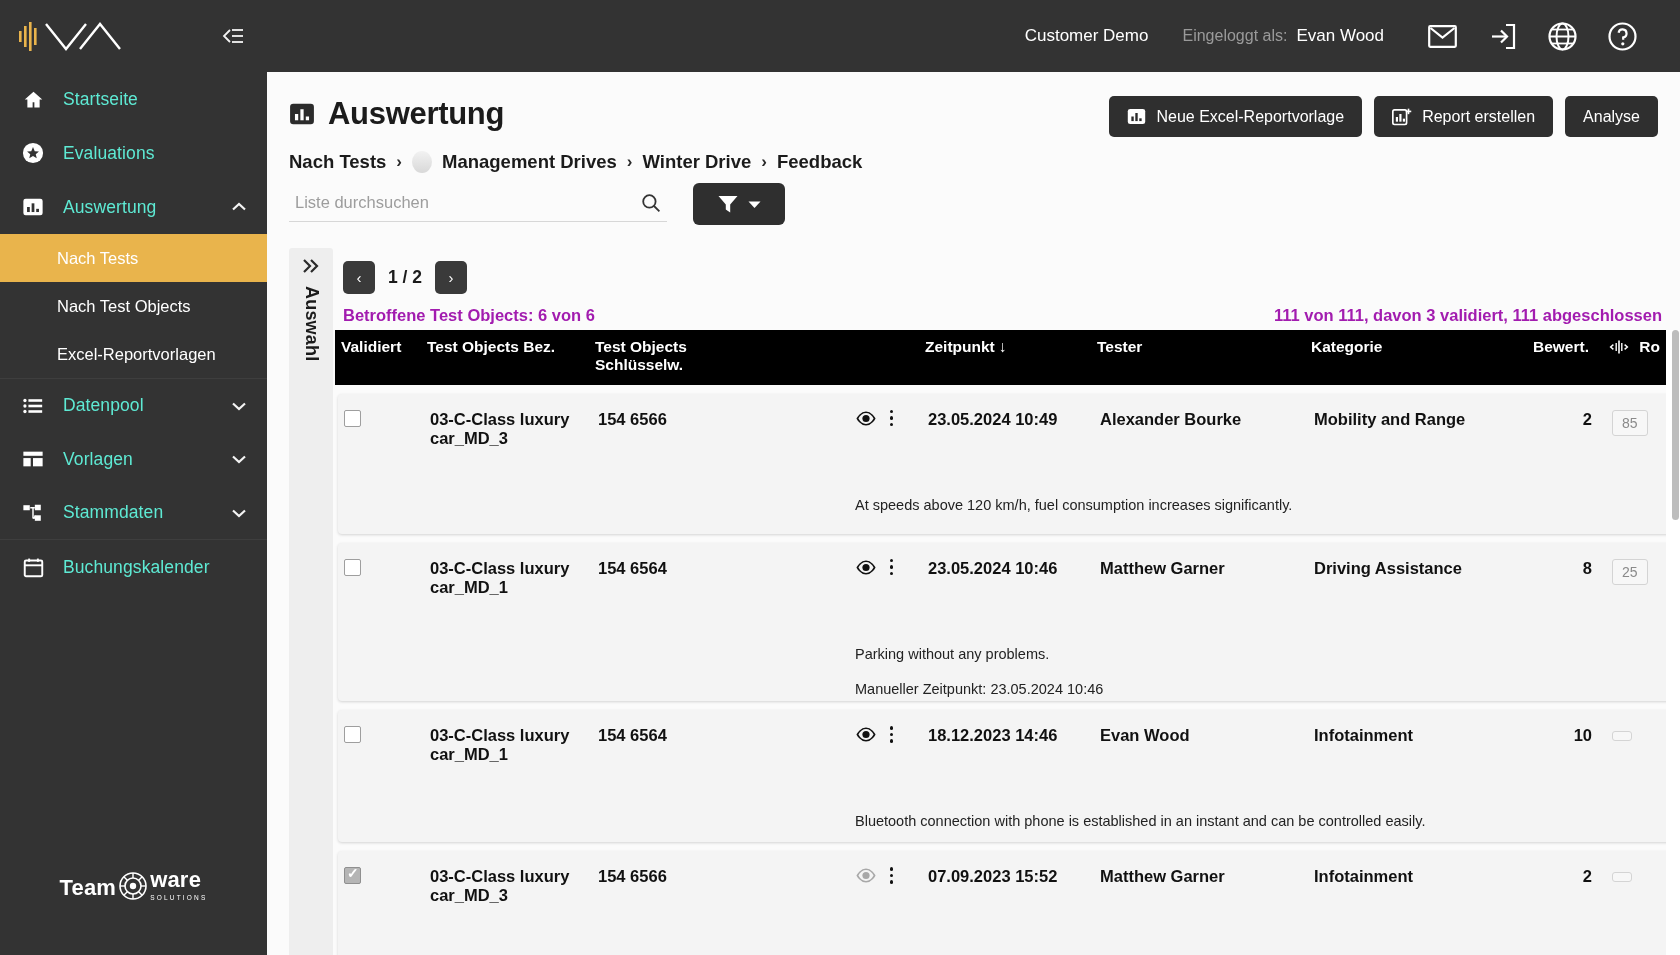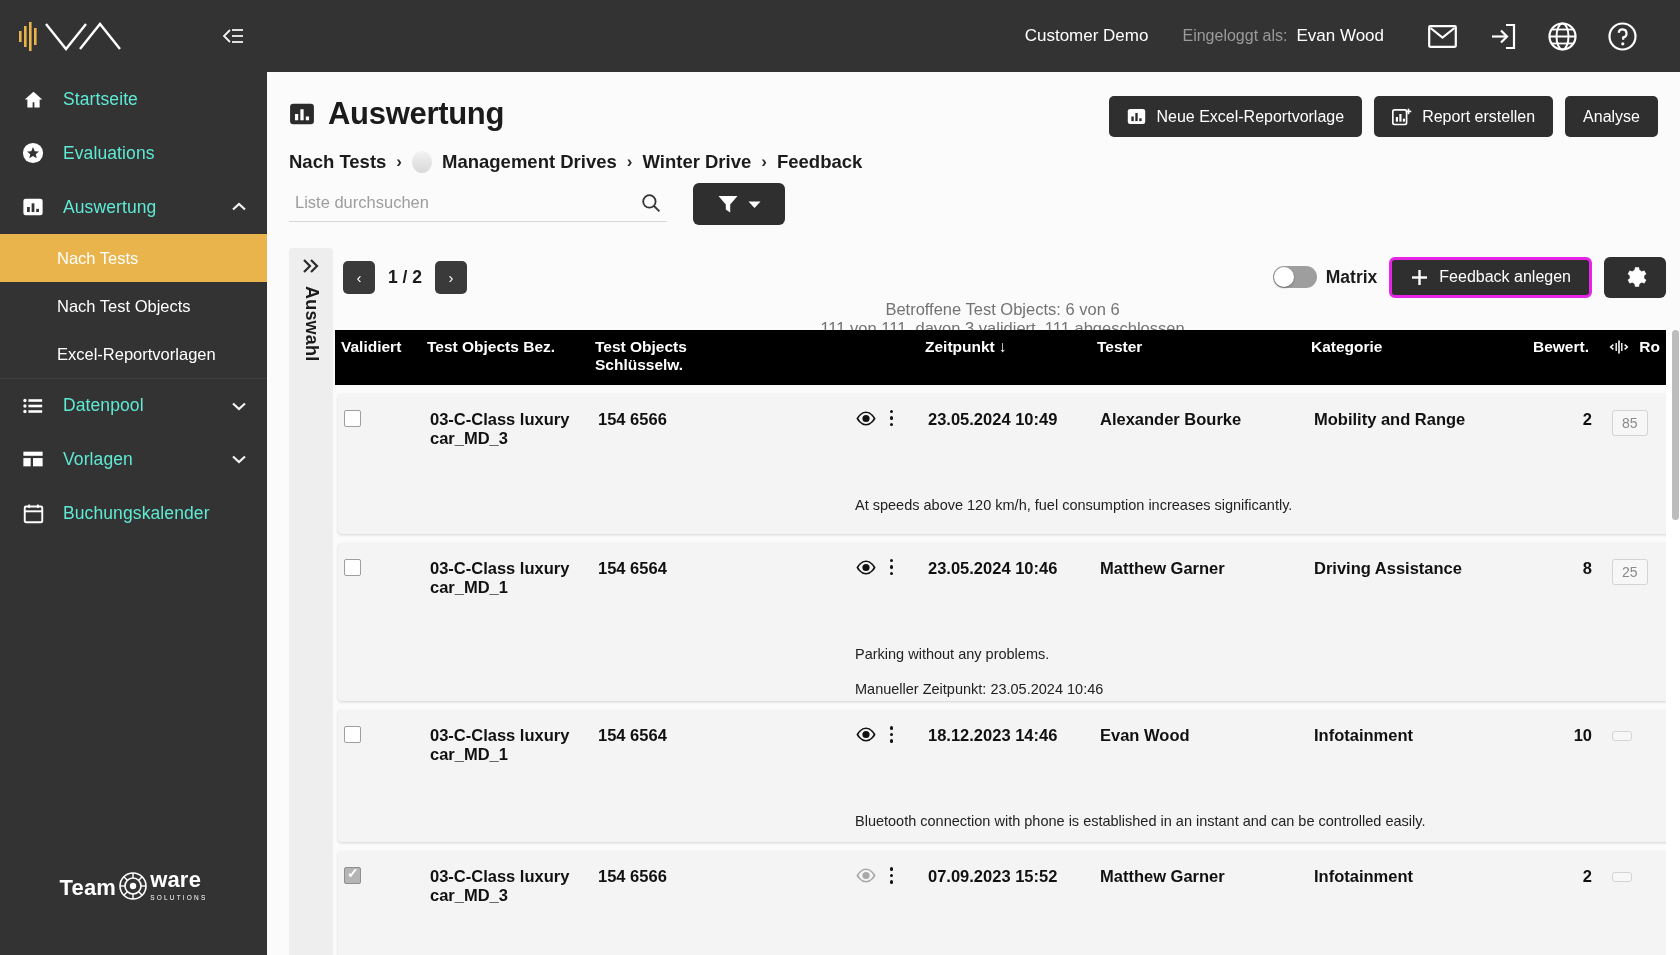--- a/index.html
+++ b/index.html
@@ -147,23 +147,22 @@
   .btn-outline-accent {
     border: 3px solid #e624e6; border-radius: 6px;
   }
   .gear-btn {
     background: #2f2f2f; width: 62px; height: 41px; border-radius: 6px;
     display: flex; align-items: center; justify-content: center; color: #fff; cursor: pointer;
   }
 
   .statusline {
     display: flex; justify-content: space-between; align-items: center;
-    padding: 0 18px 0 10px; font-size: 16.5px; font-weight: 400; color: #737373;
+    padding: 0 18px 0 10px; font-size: 16.5px; font-weight: 700; color: #a21caf;
     height: 30px;
-    flex-direction: column;
   }
 
   .table-scroll { flex: 1; overflow: hidden; position: relative; padding-left: 2px;}
   .tbl-inner { width: 1500px; }
   .thead {
     background: #000; color: #fff; display: flex; align-items: flex-start;
     height: 55px; padding-top: 8px; font-size: 15.5px; font-weight: 700;
   }
   .thead .cell, .trow .cell { padding: 0 6px; }
   .c-valid   { width: 86px; padding-left: 6px !important;}
@@ -326,20 +325,38 @@
             </svg>
         </span>
         <span class="lbl">Vorlagen</span>
         <span class="chev">
           <svg width="16" height="10" viewBox="0 0 16 10">
               <polyline points="2,2.5 8,8 14,2.5" fill="none" stroke="#fff" stroke-width="2.2"></polyline>
             </svg>
         </span>
       </div>
 
+      <div class="nav-item divider-bottom">
+        <span class="ico">
+          <svg width="22" height="22" viewBox="0 0 24 24" fill="#fff">
+              <rect x="1.5" y="3.5" width="7" height="5.5"></rect>
+              <rect x="14" y="3" width="6.5" height="6"></rect>
+              <rect x="14" y="14.5" width="6.5" height="6"></rect>
+              <path d="M9 6.2h3v11h2v-2.4" fill="none" stroke="#fff" stroke-width="1.6"></path>
+              <line x1="12" y1="6.2" x2="14" y2="6.2" stroke="#fff" stroke-width="1.6"></line>
+              <line x1="12" y1="17.4" x2="14" y2="17.4" stroke="#fff" stroke-width="1.6"></line>
+            </svg>
+        </span>
+        <span class="lbl">Stammdaten</span>
+        <span class="chev">
+          <svg width="16" height="10" viewBox="0 0 16 10">
+              <polyline points="2,2.5 8,8 14,2.5" fill="none" stroke="#fff" stroke-width="2.2"></polyline>
+            </svg>
+        </span>
+      </div>
 
       <div class="nav-item">
         <span class="ico">
           <svg width="21" height="21" viewBox="0 0 24 24">
               <rect x="2" y="4" width="20" height="18" rx="1.5" fill="none" stroke="#fff" stroke-width="2.2"></rect>
               <line x1="2" y1="9.5" x2="22" y2="9.5" stroke="#fff" stroke-width="2.2"></line>
               <line x1="7" y1="1.8" x2="7" y2="5.5" stroke="#fff" stroke-width="2.2"></line>
               <line x1="17" y1="1.8" x2="17" y2="5.5" stroke="#fff" stroke-width="2.2"></line>
             </svg>
         </span>
@@ -509,42 +526,20 @@
 
       <div class="table-area">
 
         <div class="toolbar2">
           <div class="pager">
             <div class="pg-btn">‹</div>
             <div class="pg-label">1 / 2</div>
             <div class="pg-btn">›</div>
           </div>
 
-          <div class="right-tools">
-            <div class="toggle">
-                <div class="knob"></div>
-              </div>
-            <span class="toggle-label">Matrix</span>
-            <button class="btn btn-dark btn-outline-accent">
-              <span>
-                <svg width="19" height="19" viewBox="0 0 19 19">
-                    <line x1="9.5" y1="2" x2="9.5" y2="17" stroke="#fff" stroke-width="2.4"></line>
-                    <line x1="2" y1="9.5" x2="17" y2="9.5" stroke="#fff" stroke-width="2.4"></line>
-                  </svg>
-              </span>
-              <span>Feedback anlegen</span>
-            </button>
-            <div class="gear-btn">
-              <span>
-                <svg width="24" height="24" viewBox="0 0 24 24" fill="#fff">
-                    <path d="M12 8.2a3.8 3.8 0 1 0 0 7.6 3.8 3.8 0 0 0 0-7.6zm9.2 5.1.1-1.3-.1-1.3 2.1-1.7-2-3.5-2.6.9a8.6 8.6 0 0 0-2.2-1.3L16 2.2h-4l-.5 2.9c-.8.3-1.5.7-2.2 1.3l-2.6-.9-2 3.5 2.1 1.7-.1 1.3.1 1.3-2.1 1.7 2 3.5 2.6-.9c.7.6 1.4 1 2.2 1.3l.5 2.9h4l.5-2.9c.8-.3 1.5-.7 2.2-1.3l2.6.9 2-3.5z"></path>
-                  </svg>
-              </span>
-            </div>
-          </div>
         </div>
 
         <div class="statusline">
           <span>Betroffene Test Objects: 6 von 6</span>
           <span>111 von 111, davon 3 validiert, 111 abgeschlossen</span>
         </div>
 
         <div class="table-scroll">
           <div class="tbl-inner">
 

